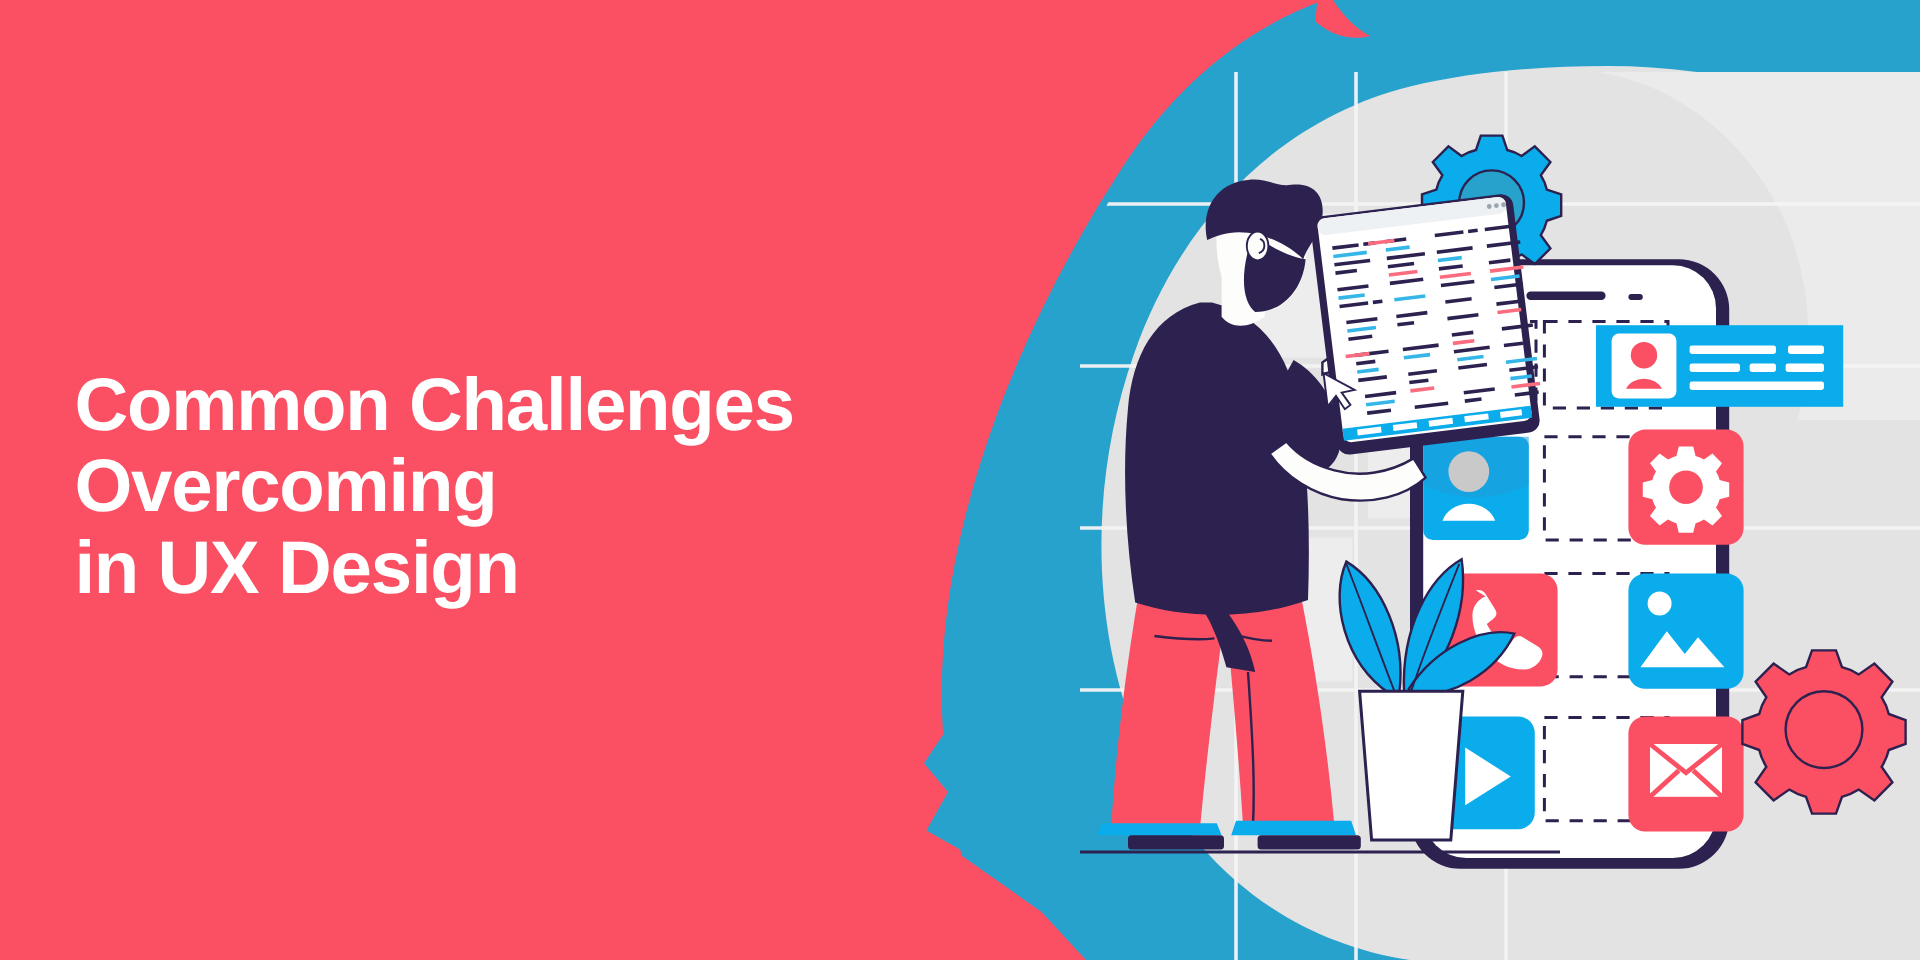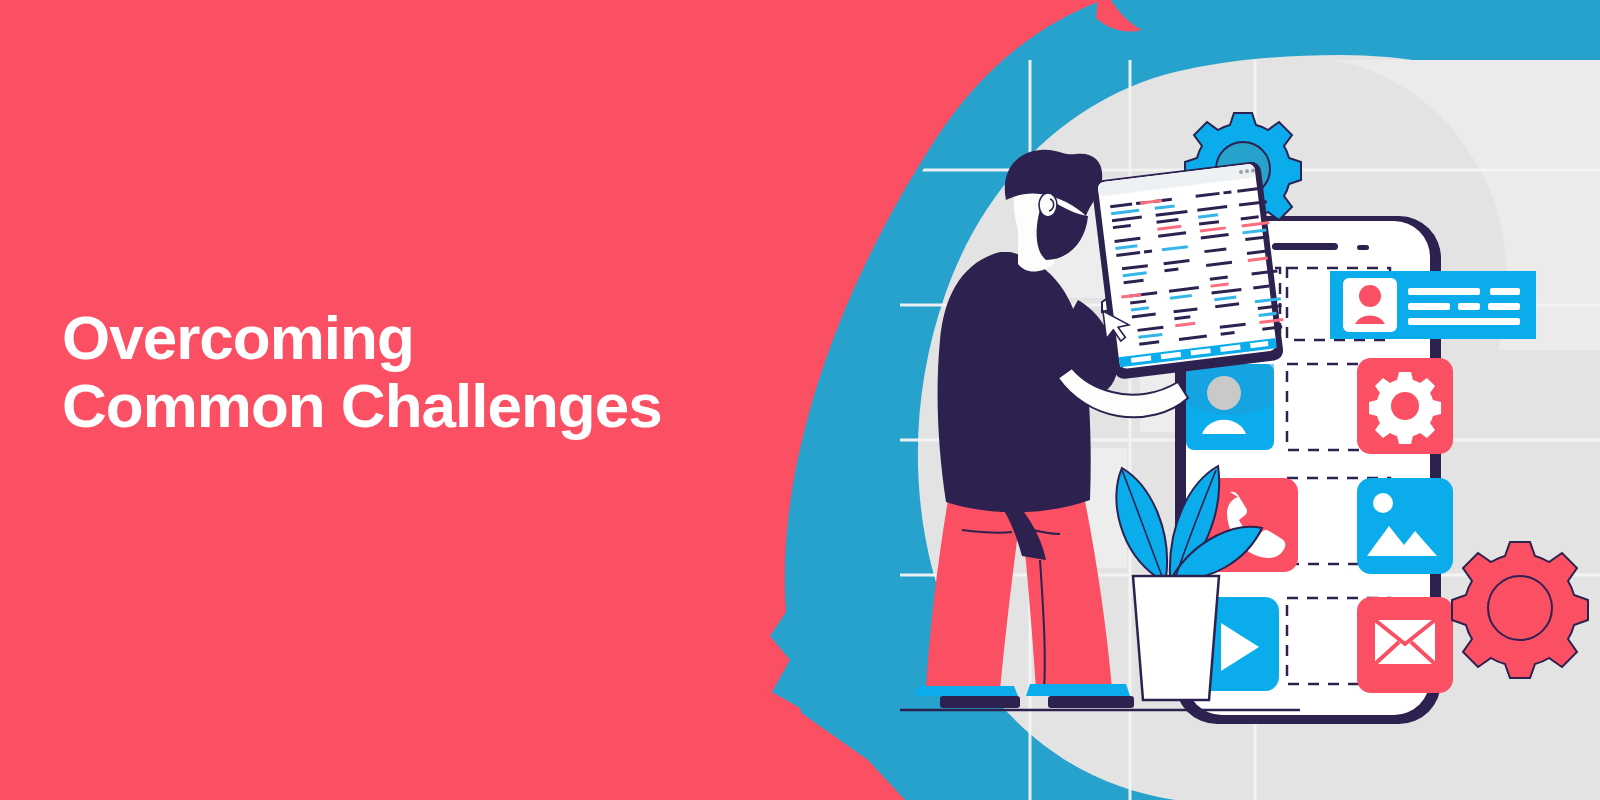--- a/index.html
+++ b/index.html
@@ -366,17 +366,18 @@
           </g>
 
           <path d="M1098,300 l0,28 l8,-8 l6,12 l5,-3 l-6,-11 l11,-1 Z" fill="#ffffff" stroke="#2d2150" stroke-width="1.6"></path>
         </g>
 
       </g>
     </svg>
   </div>
 
   <h1 id="headline">
+    <span class="hl-line">Common Challenges</span>
     <span class="hl-line">Overcoming</span>
-    <span class="hl-line">Common Challenges</span>
+    <span class="hl-line">in UX Design</span>
   </h1>
 
 </div>
 
 </body></html>

